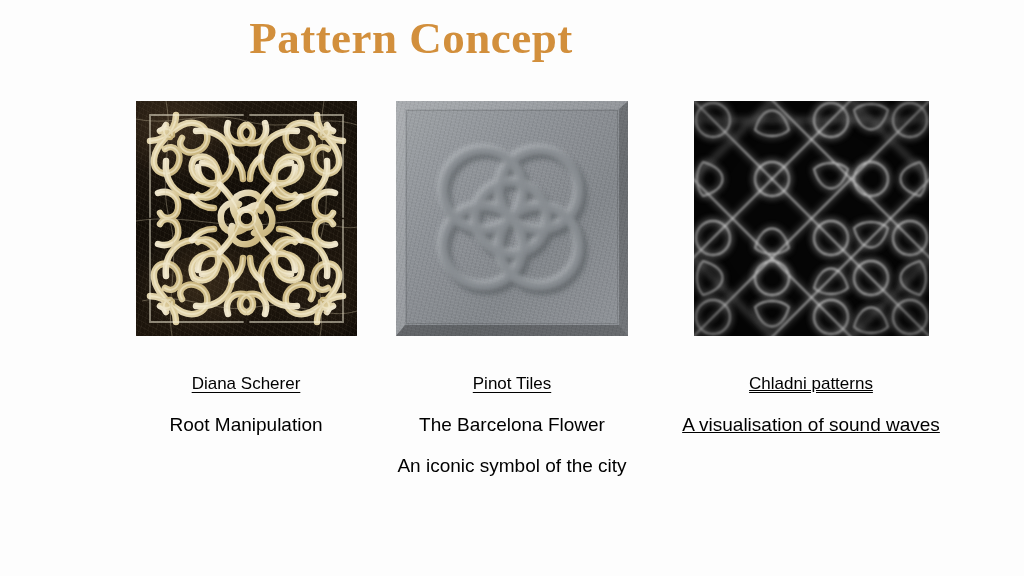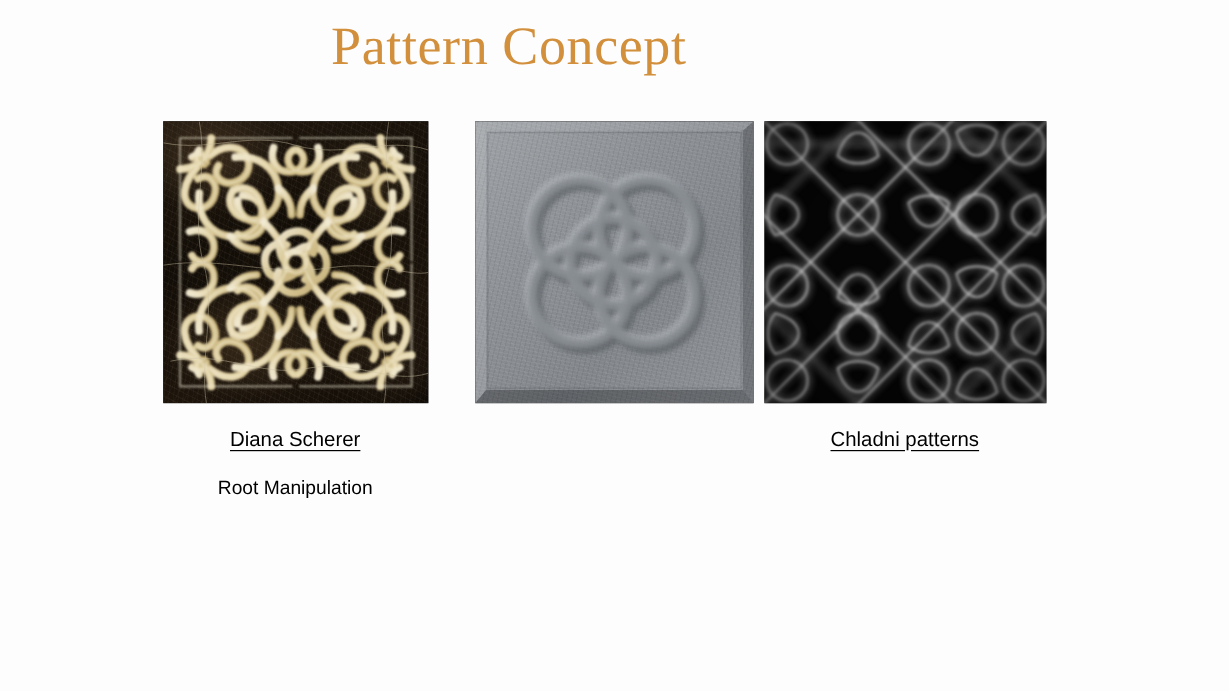--- a/index.html
+++ b/index.html
@@ -12,25 +12,25 @@
     background: #fdfdfd;
     font-family: "Liberation Sans", sans-serif;
     overflow: hidden;
     position: relative;
   }
 
   
   #slide-title {
     position: absolute;
     top: 13px;
-    left: 16px;
+    left: 3px;
     width: 816px;
     text-align: center;
     font-family: "Liberation Serif", serif;
-    font-weight: normal;
+    font-weight: bold;
     font-size: 45px;
     line-height: 50px;
     letter-spacing: 0.5px;
     color: #d28f3c;
     white-space: nowrap;
   }
 
   
   #columns {
     position: absolute;
@@ -39,21 +39,21 @@
     width: 1024px;
     height: 430px;
   }
   .column {
     position: absolute;
     top: 0;
     width: 272px;
   }
   .column.col-0 { left: 110px; }
   .column.col-1 { left: 376px; }
-  .column.col-2 { left: 618px; }
+  .column.col-2 { left: 675px; text-decoration: underline; }
 
   .figure-wrap {
     width: 272px;
     height: 240px;
     display: flex;
     align-items: flex-start;
     justify-content: center;
   }
   .figure {
     position: relative;
@@ -136,24 +136,24 @@
   .caption-block {
     width: 272px;
     text-align: center;
     color: #000;
   }
   .cap-heading {
     font-size: 17px;
     line-height: 20px;
     text-decoration: underline;
     text-underline-offset: 3px;
-    margin-top: 16px;
+    margin-top: 33px;
   }
   .cap-line {
-    font-size: 16px;
+    font-size: 19px;
     line-height: 21px;
     margin-top: 20px;
     white-space: pre-line;
   }
 </style>
 </head>
 <body>
 
 <div id="slide-title">Pattern Concept</div>
 
@@ -270,20 +270,25 @@
 
           <g filter="url(#embossLite)" fill="none" stroke="#858a8f" stroke-width="7" opacity="0.75">
             <use href="#flowerPath"></use>
           </g>
         </svg>
         <div class="tile-inner-line"></div>
         <div class="tile-bevel"></div>
       </div>
     </div>
 
+    <div class="caption-block">
+      <div class="cap-heading">Pinot Tiles</div>
+      <div class="cap-line">The Barcelona Flower</div>
+      <div class="cap-line">An iconic symbol of the city</div>
+    </div>
   </div>
 
   <div class="column col-2">
     <div class="figure-wrap">
       <div class="figure fig-2" aria-label="Chladni figure: bright nodal lines forming circles and crossings on a black plate">
         <div class="chladni-bg"></div>
         <svg class="chladni-svg" viewBox="0 0 235 235" preserveAspectRatio="none">
           <defs>
             <filter id="glowA" x="-40%" y="-40%" width="180%" height="180%">
               <feGaussianBlur stdDeviation="3.6"></feGaussianBlur>
@@ -386,16 +391,17 @@
             <path d="M295,19 L19,295"></path>
             <path d="M216,-60 L-60,216"></path>
           </g>
         </svg>
         <div class="chladni-vig"></div>
       </div>
     </div>
 
     <div class="caption-block">
       <div class="cap-heading">Chladni patterns</div>
+      <div class="cap-line">A visualisation of sound waves</div>
     </div>
   </div>
 
 </div>
 
 </body></html>

